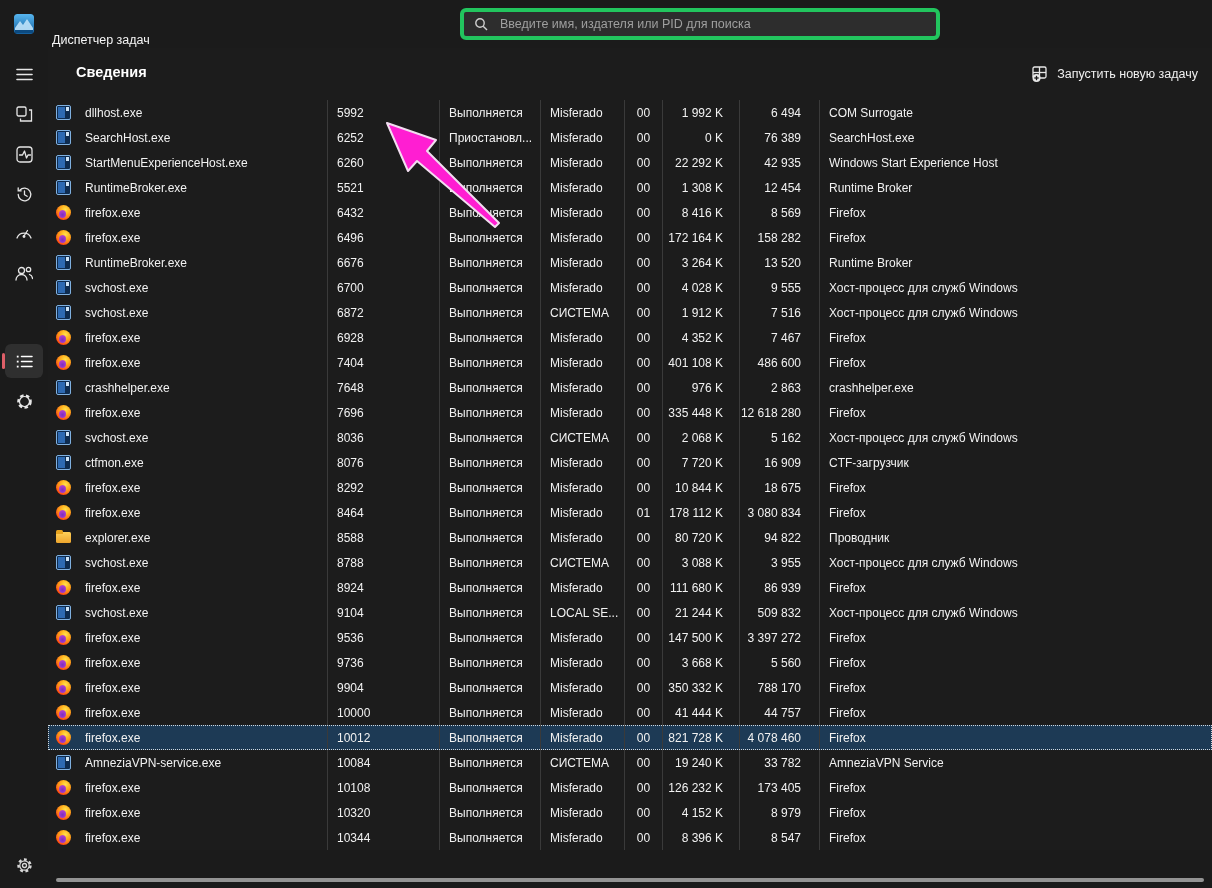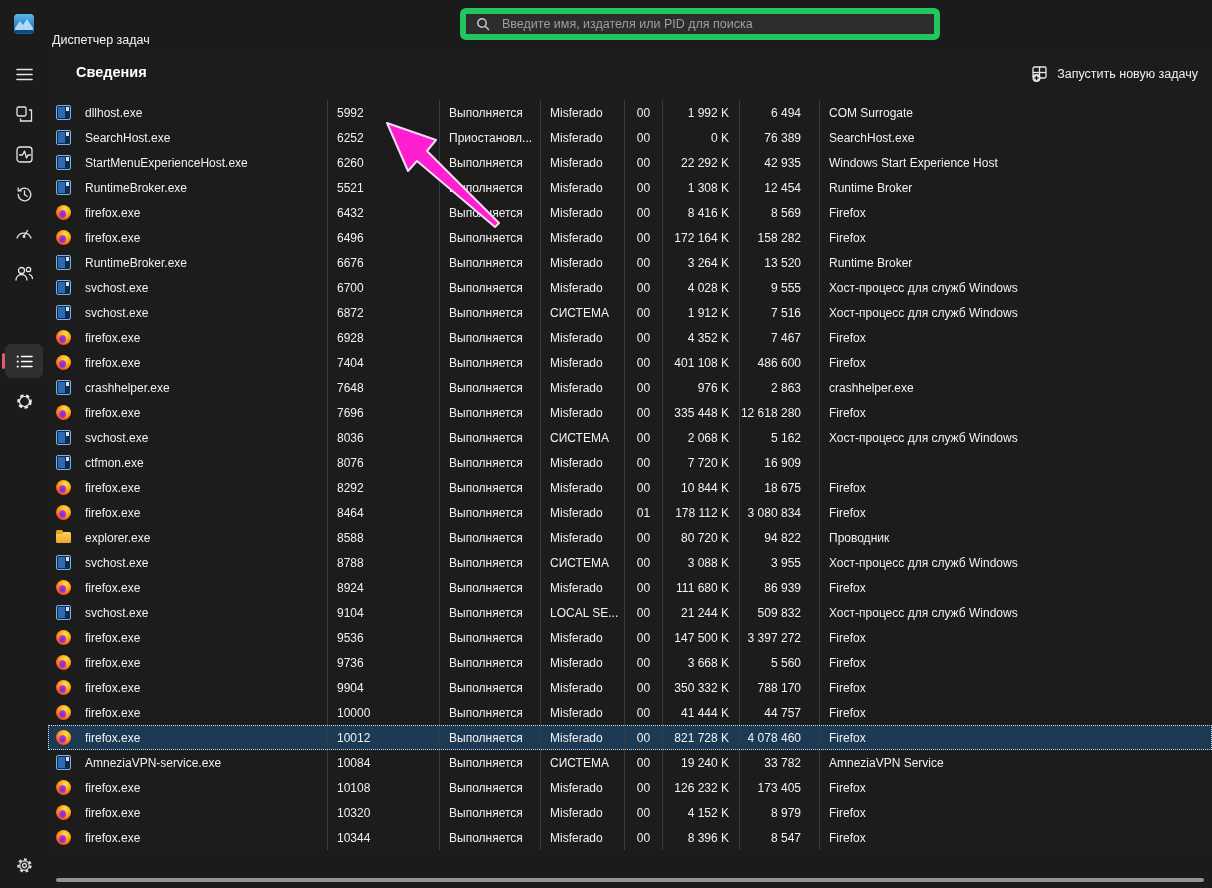--- a/index.html
+++ b/index.html
@@ -7,21 +7,21 @@
     width:1212px;height:888px;position:relative;overflow:hidden;
     background:#1b1b1b;color:#f0f0f0;
     font-family:"Liberation Sans", sans-serif;font-size:12px;
   }
   
   .titlebar{position:absolute;top:0;left:0;width:1212px;height:48px;background:#1b1b1b}
   .app-icon{position:absolute;left:14px;top:14px;width:20px;height:20px;border-radius:3px;overflow:hidden}
   .app-title{position:absolute;left:52px;top:16px;height:48px;line-height:48px;font-size:12.5px;color:#f5f5f5}
   .searchbox{
     position:absolute;left:460px;top:8px;width:480px;height:32px;box-sizing:border-box;
-    background:#2d2d2d;border:6px solid #22c55e;border-radius:6px;
+    background:#2d2d2d;border:4px solid #22c55e;border-radius:6px;
     display:flex;align-items:center;padding:0 10px;gap:10px;
   }
   .searchbox input{
     flex:1;background:transparent;border:none;outline:none;color:#e8e8e8;
     font-family:"Liberation Sans", sans-serif;font-size:12.5px;
   }
   .searchbox input::placeholder{color:#9f9f9f}
   
   .sidebar{position:absolute;top:48px;left:0;width:48px;height:840px;background:#1b1b1b;z-index:5}
   .side-item{position:absolute;left:5px;width:38px;height:34px;border-radius:6px;
@@ -50,21 +50,21 @@
   .row{display:flex;height:25px;align-items:stretch;position:relative}
   .row.selected{background:#1d3a55;outline:1px dotted #cfd8df;outline-offset:-1px;z-index:2}
   .cell{box-sizing:border-box;display:flex;align-items:center;border-right:1px solid #3a3a3a;
     white-space:nowrap;overflow:hidden;color:#f2f2f2}
   .cell.last{border-right:none}
   .col-name{width:280px;padding-left:8px;gap:14px}
   .col-pid{width:112px;padding-left:9px}
   .col-status{width:101px;padding-left:9px}
   .col-user{width:84px;padding-left:9px}
   .col-cpu{width:38px;justify-content:center;padding:0}
-  .col-mem{width:77px;justify-content:flex-end;padding-right:10px}
+  .col-mem{width:77px;justify-content:flex-end;padding-right:16px}
   .col-err{width:80px;justify-content:flex-end;padding-right:18px}
   .col-desc{flex:1;padding-left:9px}
   
   .h-name{width:280px;padding-left:8px}
   .h-pid{width:112px}
   .h-status{width:101px}
   .h-user{width:84px}
   .h-cpu{width:38px;justify-content:center;padding-left:0}
   .h-mem{width:77px}
   .h-err{width:80px}
@@ -421,20 +421,21 @@
     <div class="cell col-name">
       <span class="picon icon-window"></span>
       <span>ctfmon.exe</span>
     </div>
     <div class="cell col-pid">8076</div>
     <div class="cell col-status">Выполняется</div>
     <div class="cell col-user">Misferado</div>
     <div class="cell col-cpu">00</div>
     <div class="cell col-mem">7 720 K</div>
     <div class="cell col-err">16 909</div>
+    <div class="cell col-desc last">CTF-загрузчик</div>
   </div>
 
   <div class="row">
     <div class="cell col-name">
       <span class="picon icon-firefox"></span>
       <span>firefox.exe</span>
     </div>
     <div class="cell col-pid">8292</div>
     <div class="cell col-status">Выполняется</div>
     <div class="cell col-user">Misferado</div>

